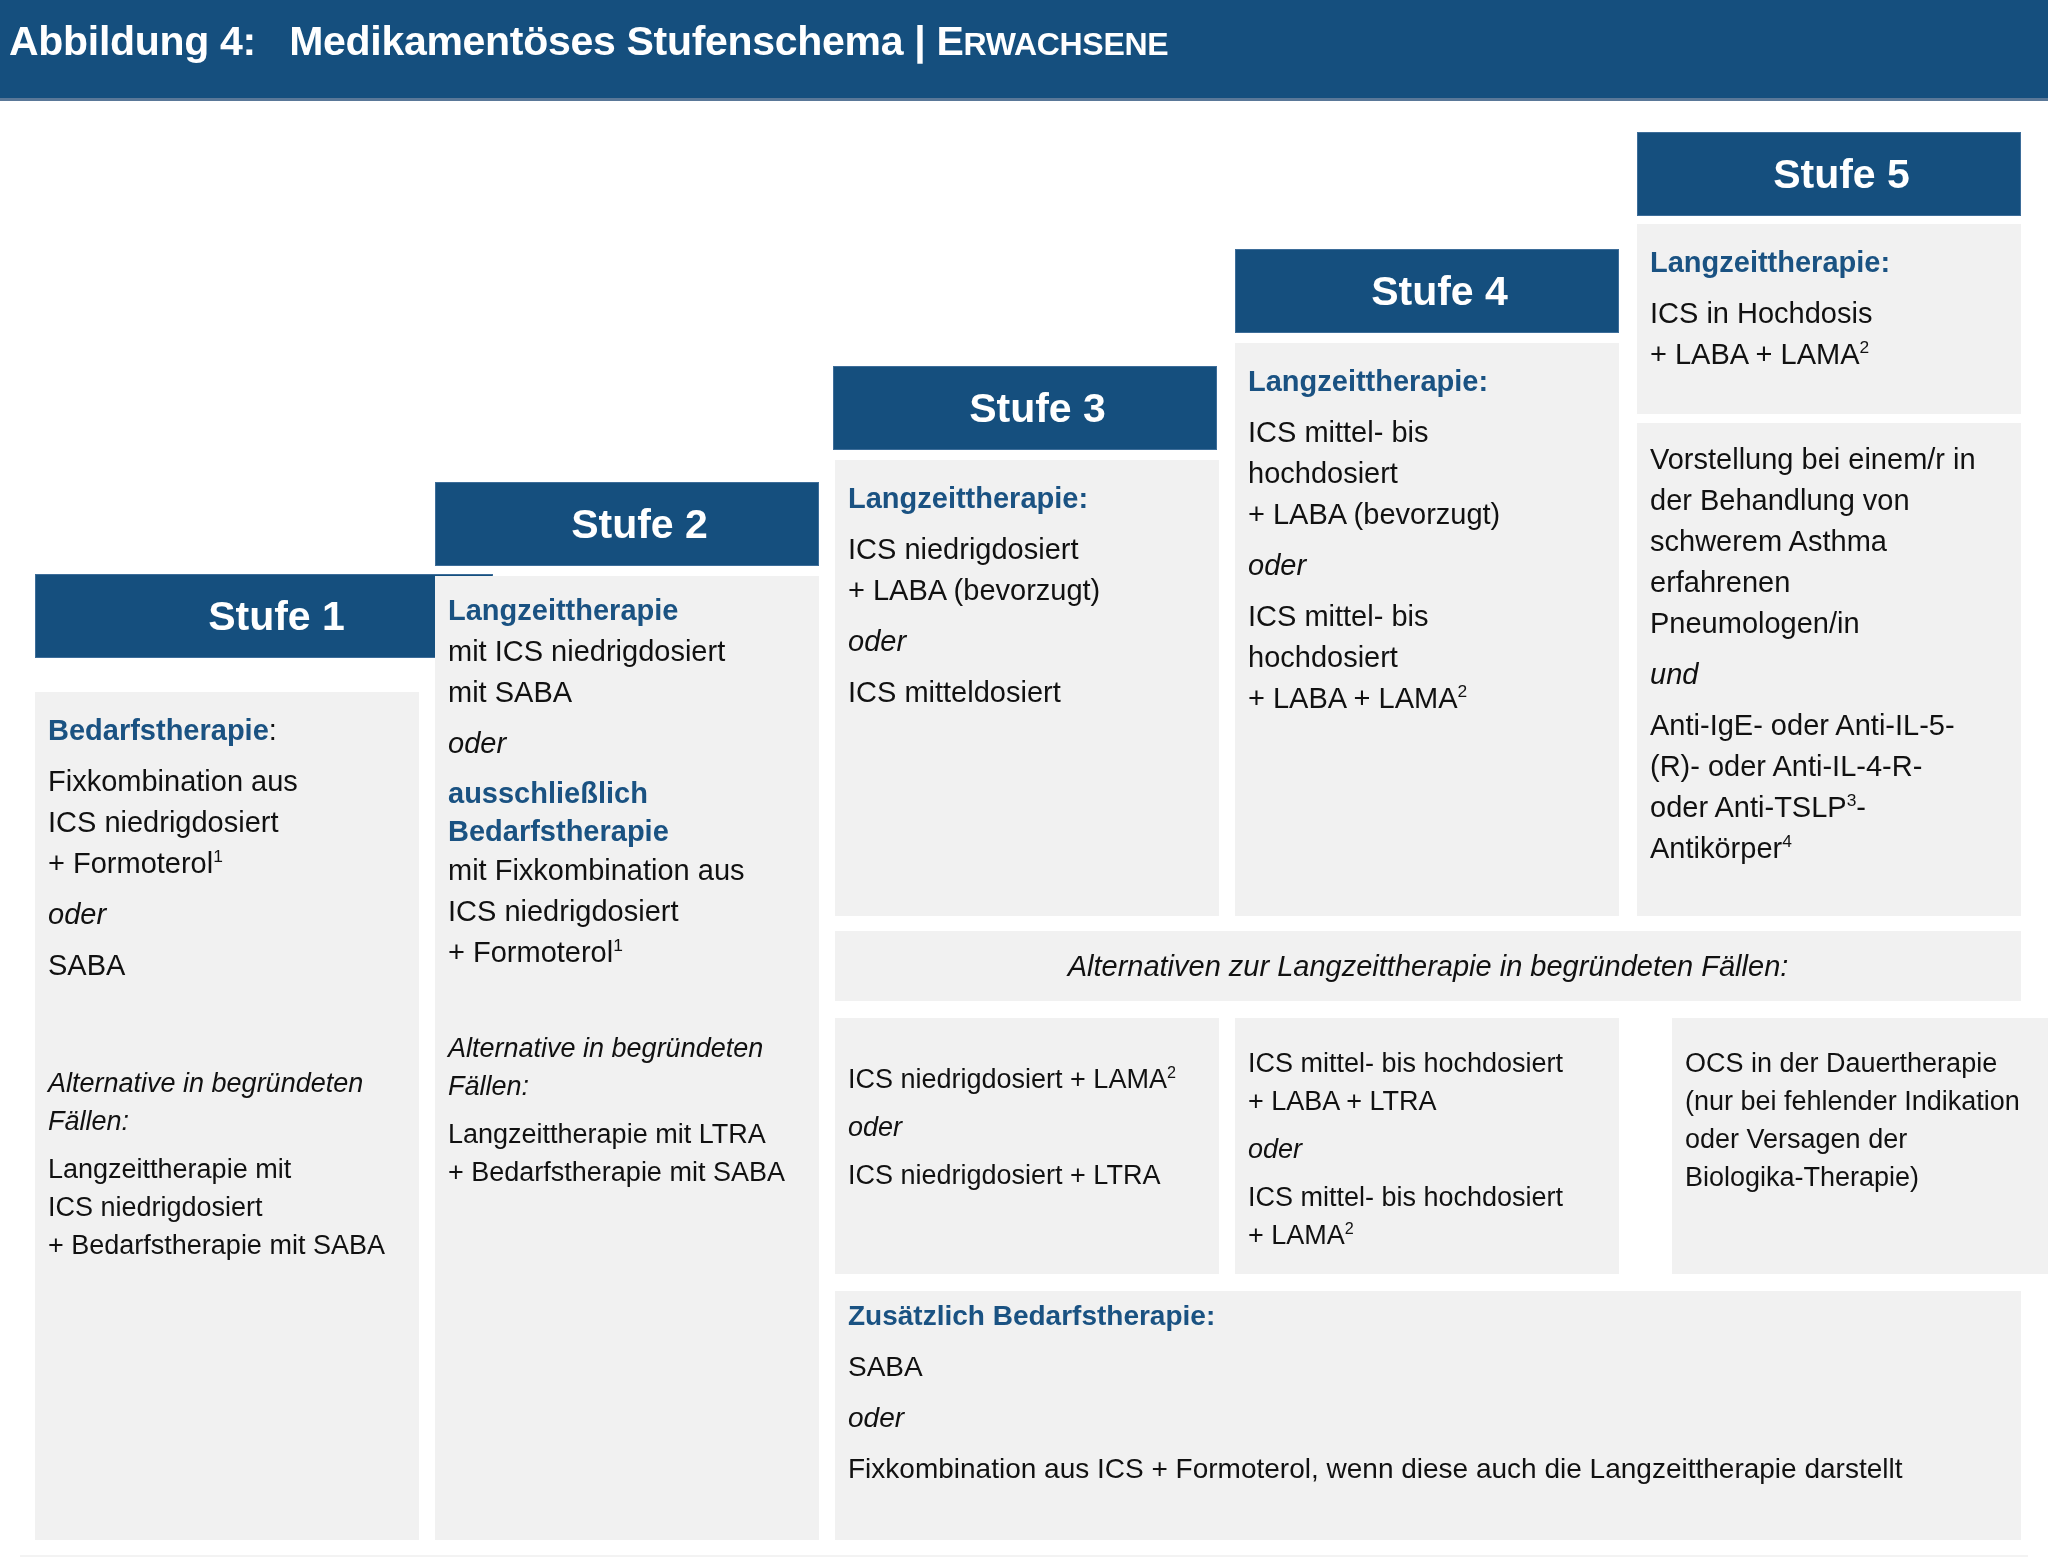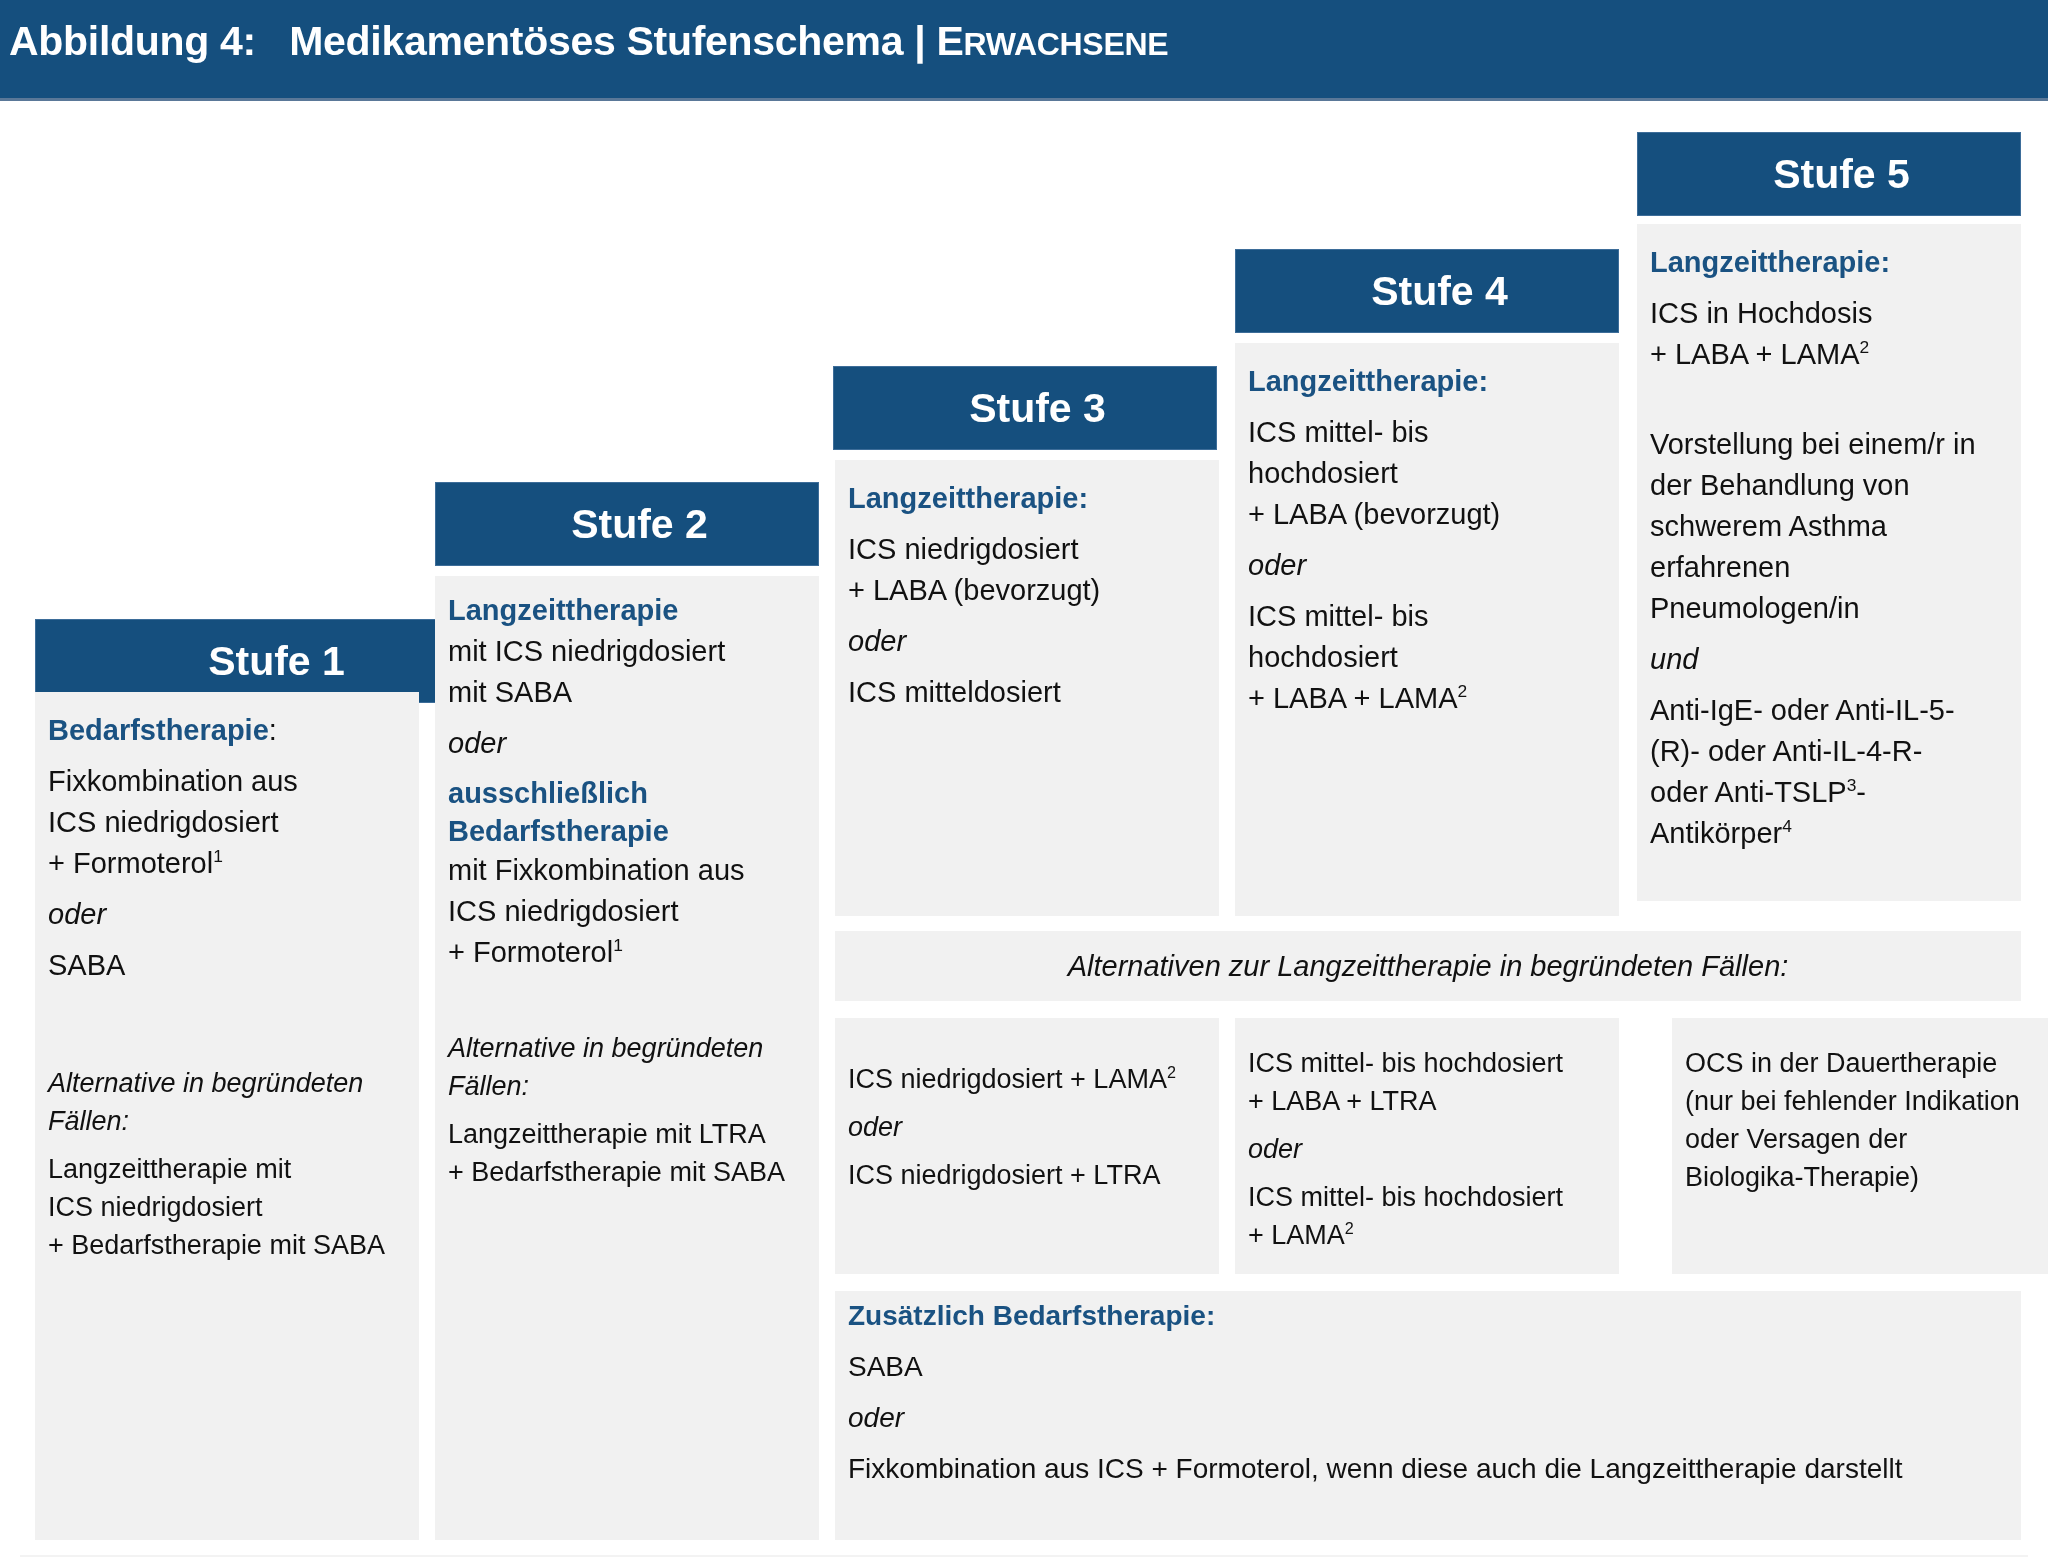--- a/index.html
+++ b/index.html
@@ -35,21 +35,21 @@
   .center-it { display:flex; align-items:center; justify-content:center; font-style: italic; font-size: 29px; text-align: right; }
   sup { font-size: 60%; line-height: 0; vertical-align: super; }
 </style>
 </head>
 <body>
 
 <div class="topbar">
   <div class="title"><span>Abbildung 4:</span>   <span>Medikamentöses Stufenschema</span> <span>|</span> <span><span class="big">E</span><span class="small">RWACHSENE</span></span></div>
 </div>
 
-<div class="stufe-head" style="left:35px; top:619px; width:458px; height:84px;">Stufe 1</div>
+<div class="stufe-head" style="left:35px; top:574px; width:458px; height:84px;">Stufe 1</div>
 <div class="stufe-head" style="left:435px; top:482px; width:384px; height:84px;">Stufe 2</div>
 <div class="stufe-head" style="left:833px; top:366px; width:384px; height:84px;">Stufe 3</div>
 <div class="stufe-head" style="left:1235px; top:249px; width:384px; height:84px;">Stufe 4</div>
 <div class="stufe-head" style="left:1637px; top:132px; width:384px; height:84px;">Stufe 5</div>
 
 <div class="panel" style="left:35px; top:692px; width:384px; height:848px; padding-top:18px;">
   <p class="p"><span class="blue">Bedarfstherapie</span><span>:</span></p>
   <div class="gap-s"></div>
   <p class="p">Fixkombination aus</p>
   <p class="p">ICS niedrigdosiert</p>
@@ -116,21 +116,21 @@
   <p class="p"><span>+ LABA + LAMA</span><sup>2</sup></p>
 </div>
 
 <div class="panel" style="left:1637px; top:224px; width:384px; height:190px; padding-top:18px;">
   <p class="p blue">Langzeittherapie:</p>
   <div class="gap-s"></div>
   <p class="p">ICS in Hochdosis</p>
   <p class="p"><span>+ LABA + LAMA</span><sup>2</sup></p>
 </div>
 
-<div class="panel" style="left:1637px; top:408px; width:384px; height:493px; padding-top:16px;">
+<div class="panel" style="left:1637px; top:423px; width:384px; height:493px; padding-top:16px;">
   <p class="p">Vorstellung bei einem/r in</p>
   <p class="p">der Behandlung von</p>
   <p class="p">schwerem Asthma</p>
   <p class="p">erfahrenen</p>
   <p class="p">Pneumologen/in</p>
   <div class="gap-s"></div>
   <p class="p it">und</p>
   <div class="gap-s"></div>
   <p class="p">Anti-IgE- oder Anti-IL-5-</p>
   <p class="p">(R)- oder Anti-IL-4-R-</p>

